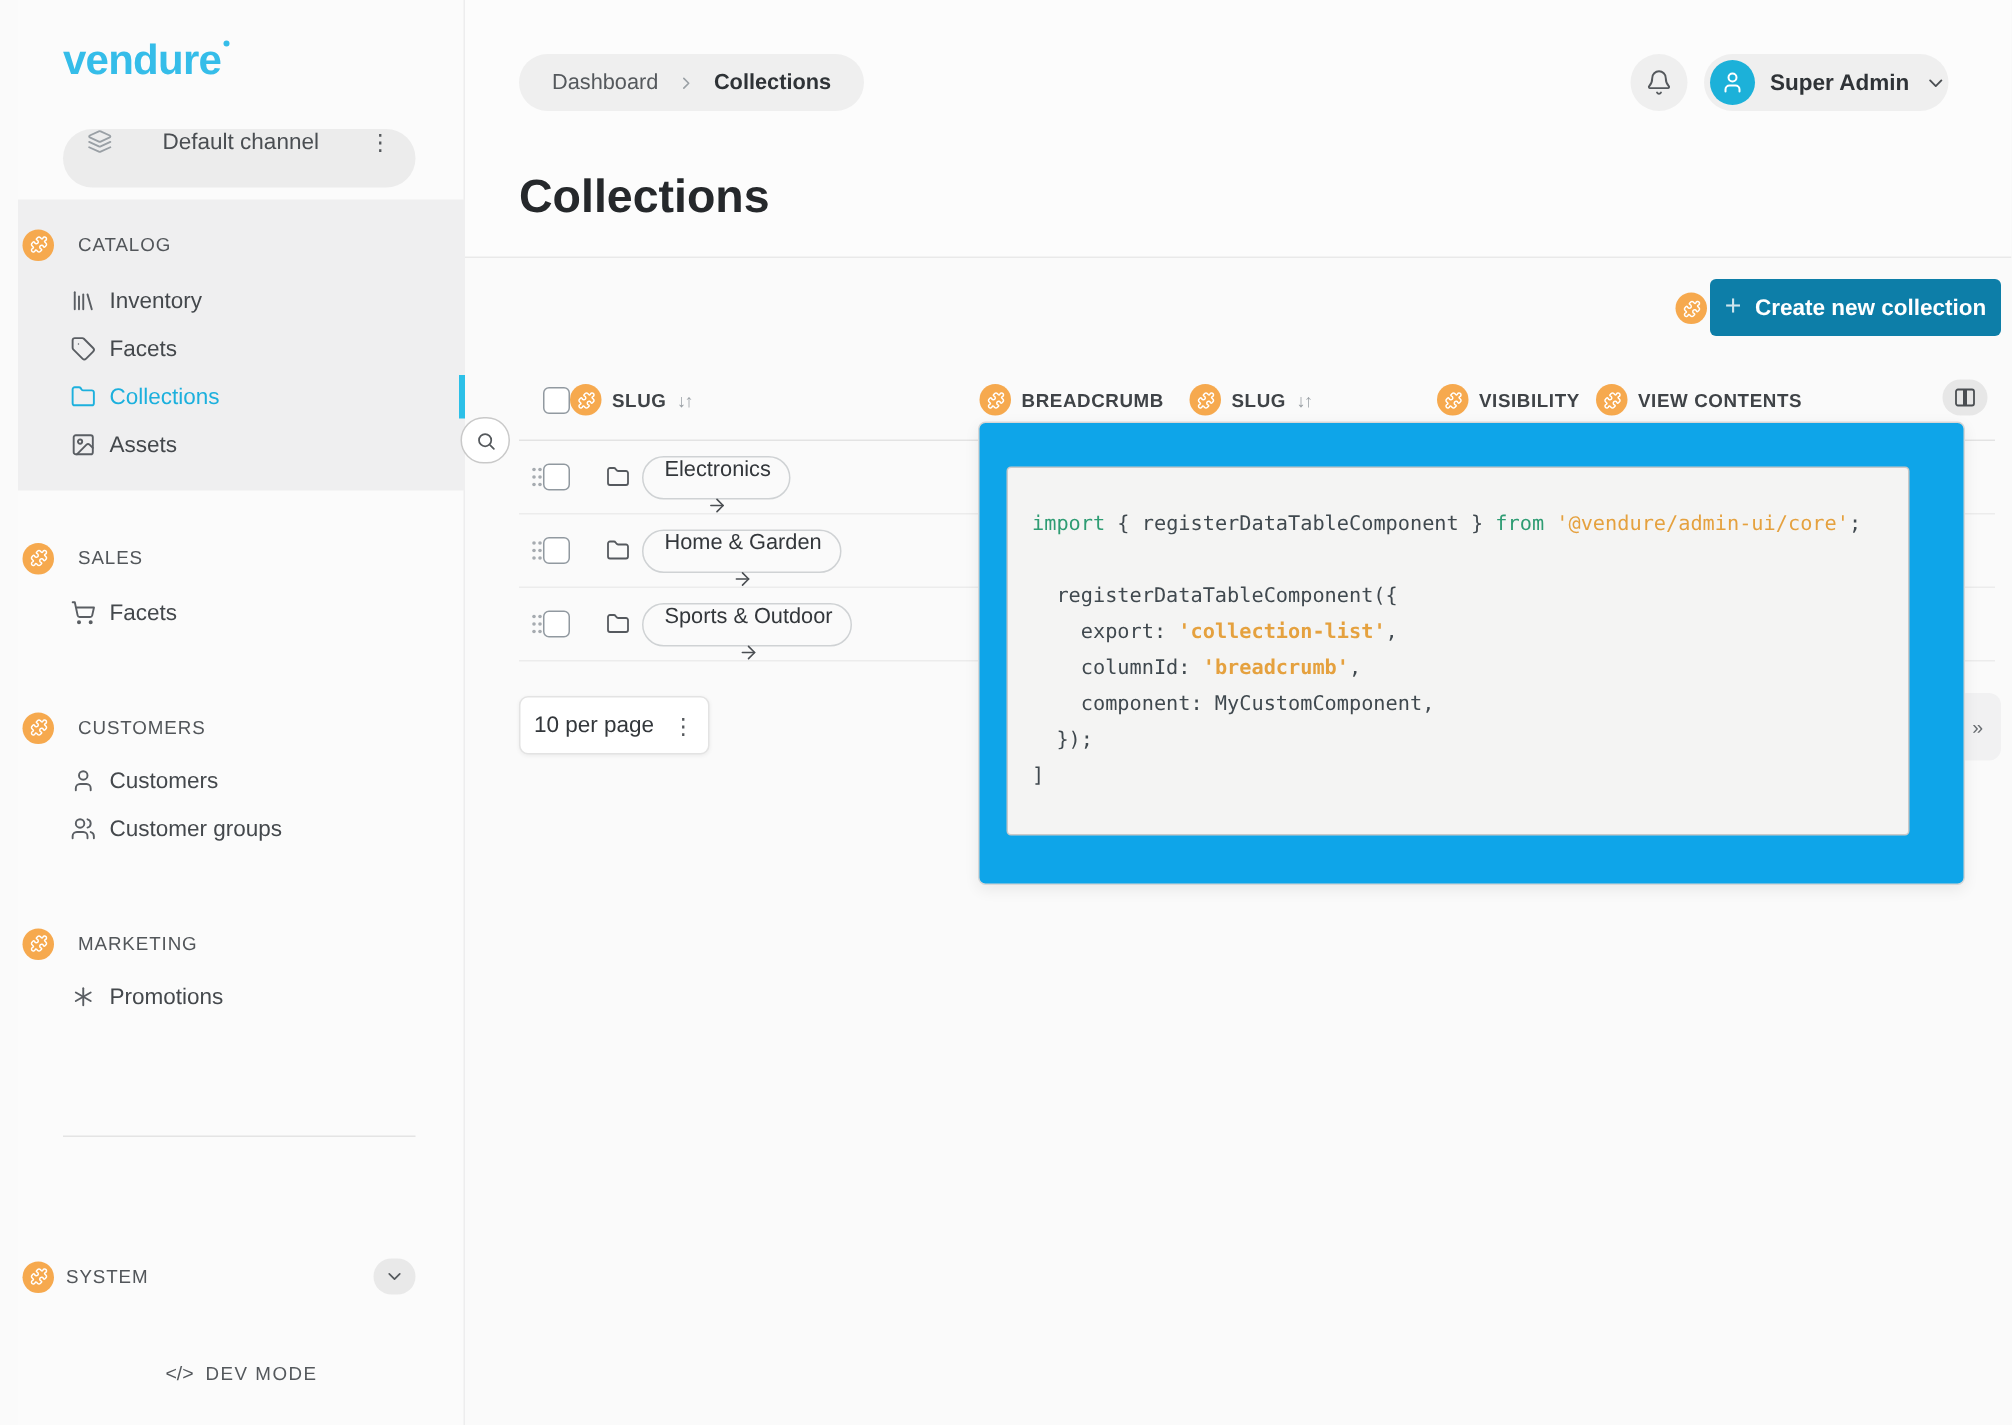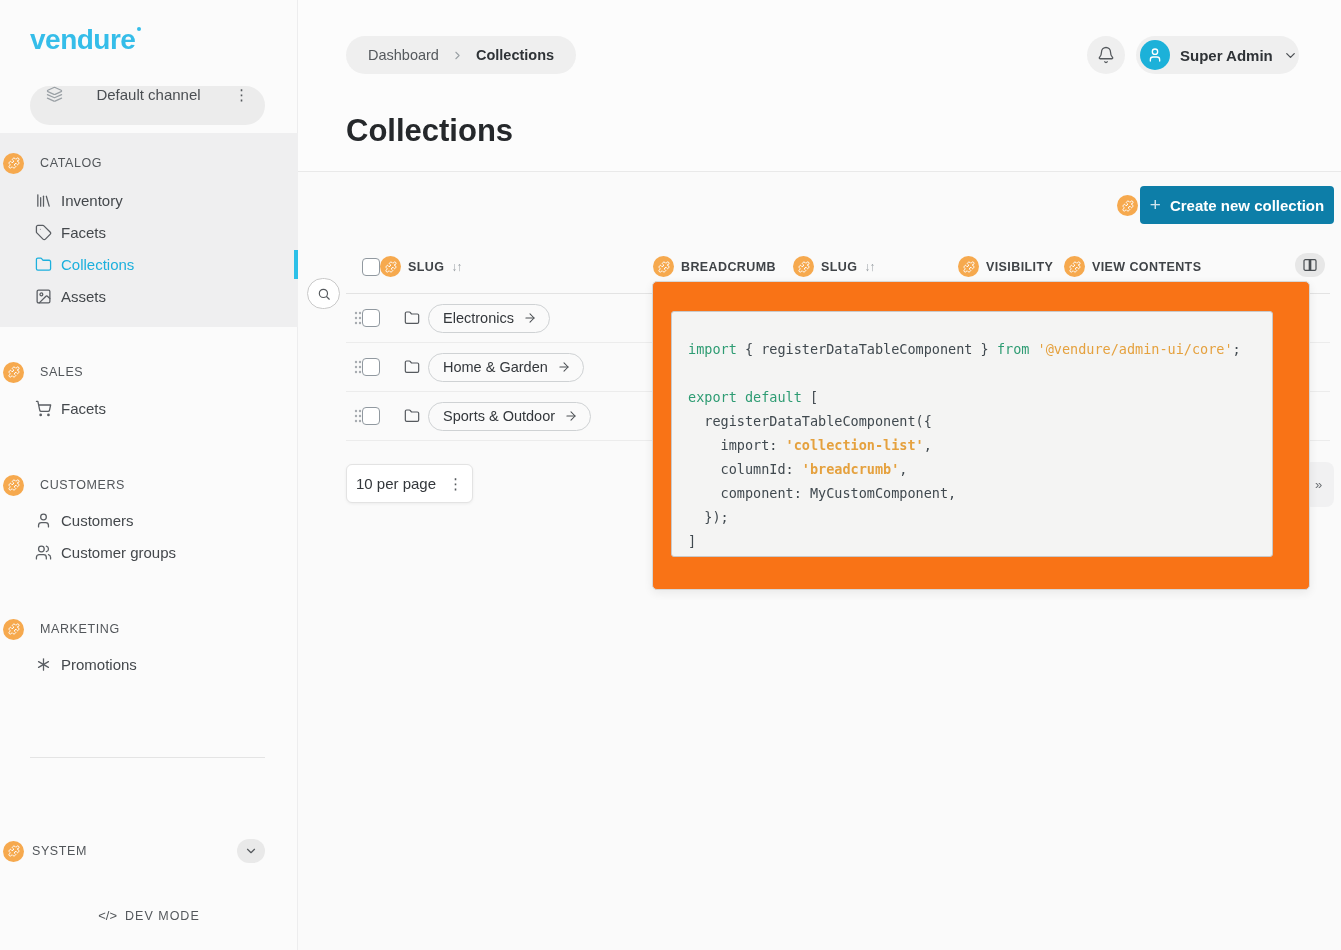--- a/index.html
+++ b/index.html
@@ -4,21 +4,21 @@
 <style>
   * { margin:0; padding:0; box-sizing:border-box; }
   html,body { width:1341px; height:950px; }
   body {
     font-family:"Liberation Sans", sans-serif;
     background:#fafafa; position:relative; overflow:hidden; color:#33373b;
   }
   .abs { position:absolute; }
 
   
-  .sidebar { position:absolute; left:0; top:0; width:298px; height:950px;
+  .sidebar { position:absolute; left:12px; top:0; width:298px; height:950px;
              background:#fbfbfb; border-right:1px solid #ededee; z-index:2; }
   .logo { position:absolute; left:30px; top:24px; font-size:28px; font-weight:700;
           color:#35bde9; letter-spacing:-0.5px; }
   .logo::after { content:''; display:inline-block; width:4px; height:4px; border-radius:50%;
                  background:#35bde9; vertical-align:18px; margin-left:2px; }
   .channel-pill { position:absolute; left:30px; top:86px; width:235px; height:39px;
                   background:#ececec; border-radius:20px; display:flex; align-items:flex-start; }
   .channel-pill .lbl { flex:1; text-align:center; font-size:15px; color:#4a4e52; }
   .channel-pill .ic { margin-left:16px; color:#9aa0a5; display:flex; }
   .channel-pill .kebab { margin-right:16px; color:#55595d; font-size:15px; }
@@ -85,34 +85,34 @@
   .search-pill { position:absolute; left:9px; top:278px; width:33px; height:31px; border-radius:16px;
                  background:#fff; border:1px solid #c9c9c9; display:flex; align-items:center;
                  justify-content:center; color:#55595d; z-index:2; }
   .trow { position:absolute; left:48px; width:984px; height:49px; border-bottom:1px solid #ececec;
           display:flex; align-items:center; }
   .trow .handle { position:absolute; left:8px; display:flex; color:#a6abb0; }
   .trow .checkbox { position:absolute; left:16px; }
   .trow .folder { position:absolute; left:58px; display:flex; color:#55595e; }
   .chip { position:absolute; left:82px; display:inline-flex; align-items:center; gap:9px; height:29px;
           border:1px solid #cfd2d4; border-radius:15px; padding:0 12px 0 14px; background:transparent;
-          font-size:14.5px; color:#33373b; cursor:pointer; font-family:"Liberation Sans",sans-serif; }
+          font-size:14.5px; color:#33373b; cursor:pointer; font-family:"Liberation Sans",sans-serif;flex-direction:column; }
   .chip .arr { display:flex; color:#4a4e52; }
 
   
   .perpage { position:absolute; left:48px; top:464px; width:127px; height:39px; background:#fff;
              border:1px solid #e3e3e3; border-radius:6px; box-shadow:0 1px 3px rgba(0,0,0,.06);
              display:flex; align-items:center; justify-content:center; gap:12px;
              font-size:15px; color:#33373b; }
   .perpage .kebab { color:#55595d; }
   .next-btn { position:absolute; left:1005px; top:462px; width:31px; height:45px; background:#f1f1f2;
               border:none; border-radius:8px; color:#6a6e72; font-size:13px; cursor:pointer; }
 
   
-  .popover { position:absolute; left:354px; top:281px; width:658px; height:309px; background:#f97316;
+  .popover { position:absolute; left:354px; top:281px; width:658px; height:309px; background:#0ea5e9;
              border:1px solid #d7d7d7; border-radius:5px; box-shadow:0 3px 10px rgba(0,0,0,.07); z-index:5; }
   .codeblock { position:absolute; left:18px; top:29px; width:602px; height:246px; background:#f4f4f3;
                border:1px solid #c9c9c9; border-radius:3px; padding:25px 0 0 16px; overflow:hidden; }
   .code-line { font-family:"DejaVu Sans Mono", monospace; font-size:13.5px; line-height:24px;
                white-space:pre; color:#40494f; }
   .tok-kw  { color:#2e9c73; }
   .tok-pl  { color:#40494f; }
   .tok-str { color:#e5a13e; }
   .tok-strb{ color:#e5a13e; font-weight:bold; }
 
@@ -508,23 +508,22 @@
     <span>10 per page</span>
     <span class="kebab">⋮</span>
   </div>
   <button class="next-btn">»</button>
 
   <div class="popover">
     <div class="codeblock">
       <div id="code-lines">
           <div class="code-line"><span class="tok-kw">import</span><span class="tok-pl"> { registerDataTableComponent } </span><span class="tok-kw">from</span><span class="tok-pl"> </span><span class="tok-str">'@vendure/admin-ui/core'</span><span class="tok-pl">;</span></div>
           <div class="code-line">&nbsp;</div>
-          <div class="code-line"><span class="tok-kw">export default</span><span class="tok-pl"> [</span></div>
           <div class="code-line"><span class="tok-pl">  registerDataTableComponent({</span></div>
-          <div class="code-line"><span class="tok-pl">    import: </span><span class="tok-strb">'collection-list'</span><span class="tok-pl">,</span></div>
+          <div class="code-line"><span class="tok-pl">    export: </span><span class="tok-strb">'collection-list'</span><span class="tok-pl">,</span></div>
           <div class="code-line"><span class="tok-pl">    columnId: </span><span class="tok-strb">'breadcrumb'</span><span class="tok-pl">,</span></div>
           <div class="code-line"><span class="tok-pl">    component: MyCustomComponent,</span></div>
           <div class="code-line"><span class="tok-pl">  });</span></div>
           <div class="code-line"><span class="tok-pl">]</span></div>
         </div>
     </div>
   </div>
 </main>
 
 </body></html>

